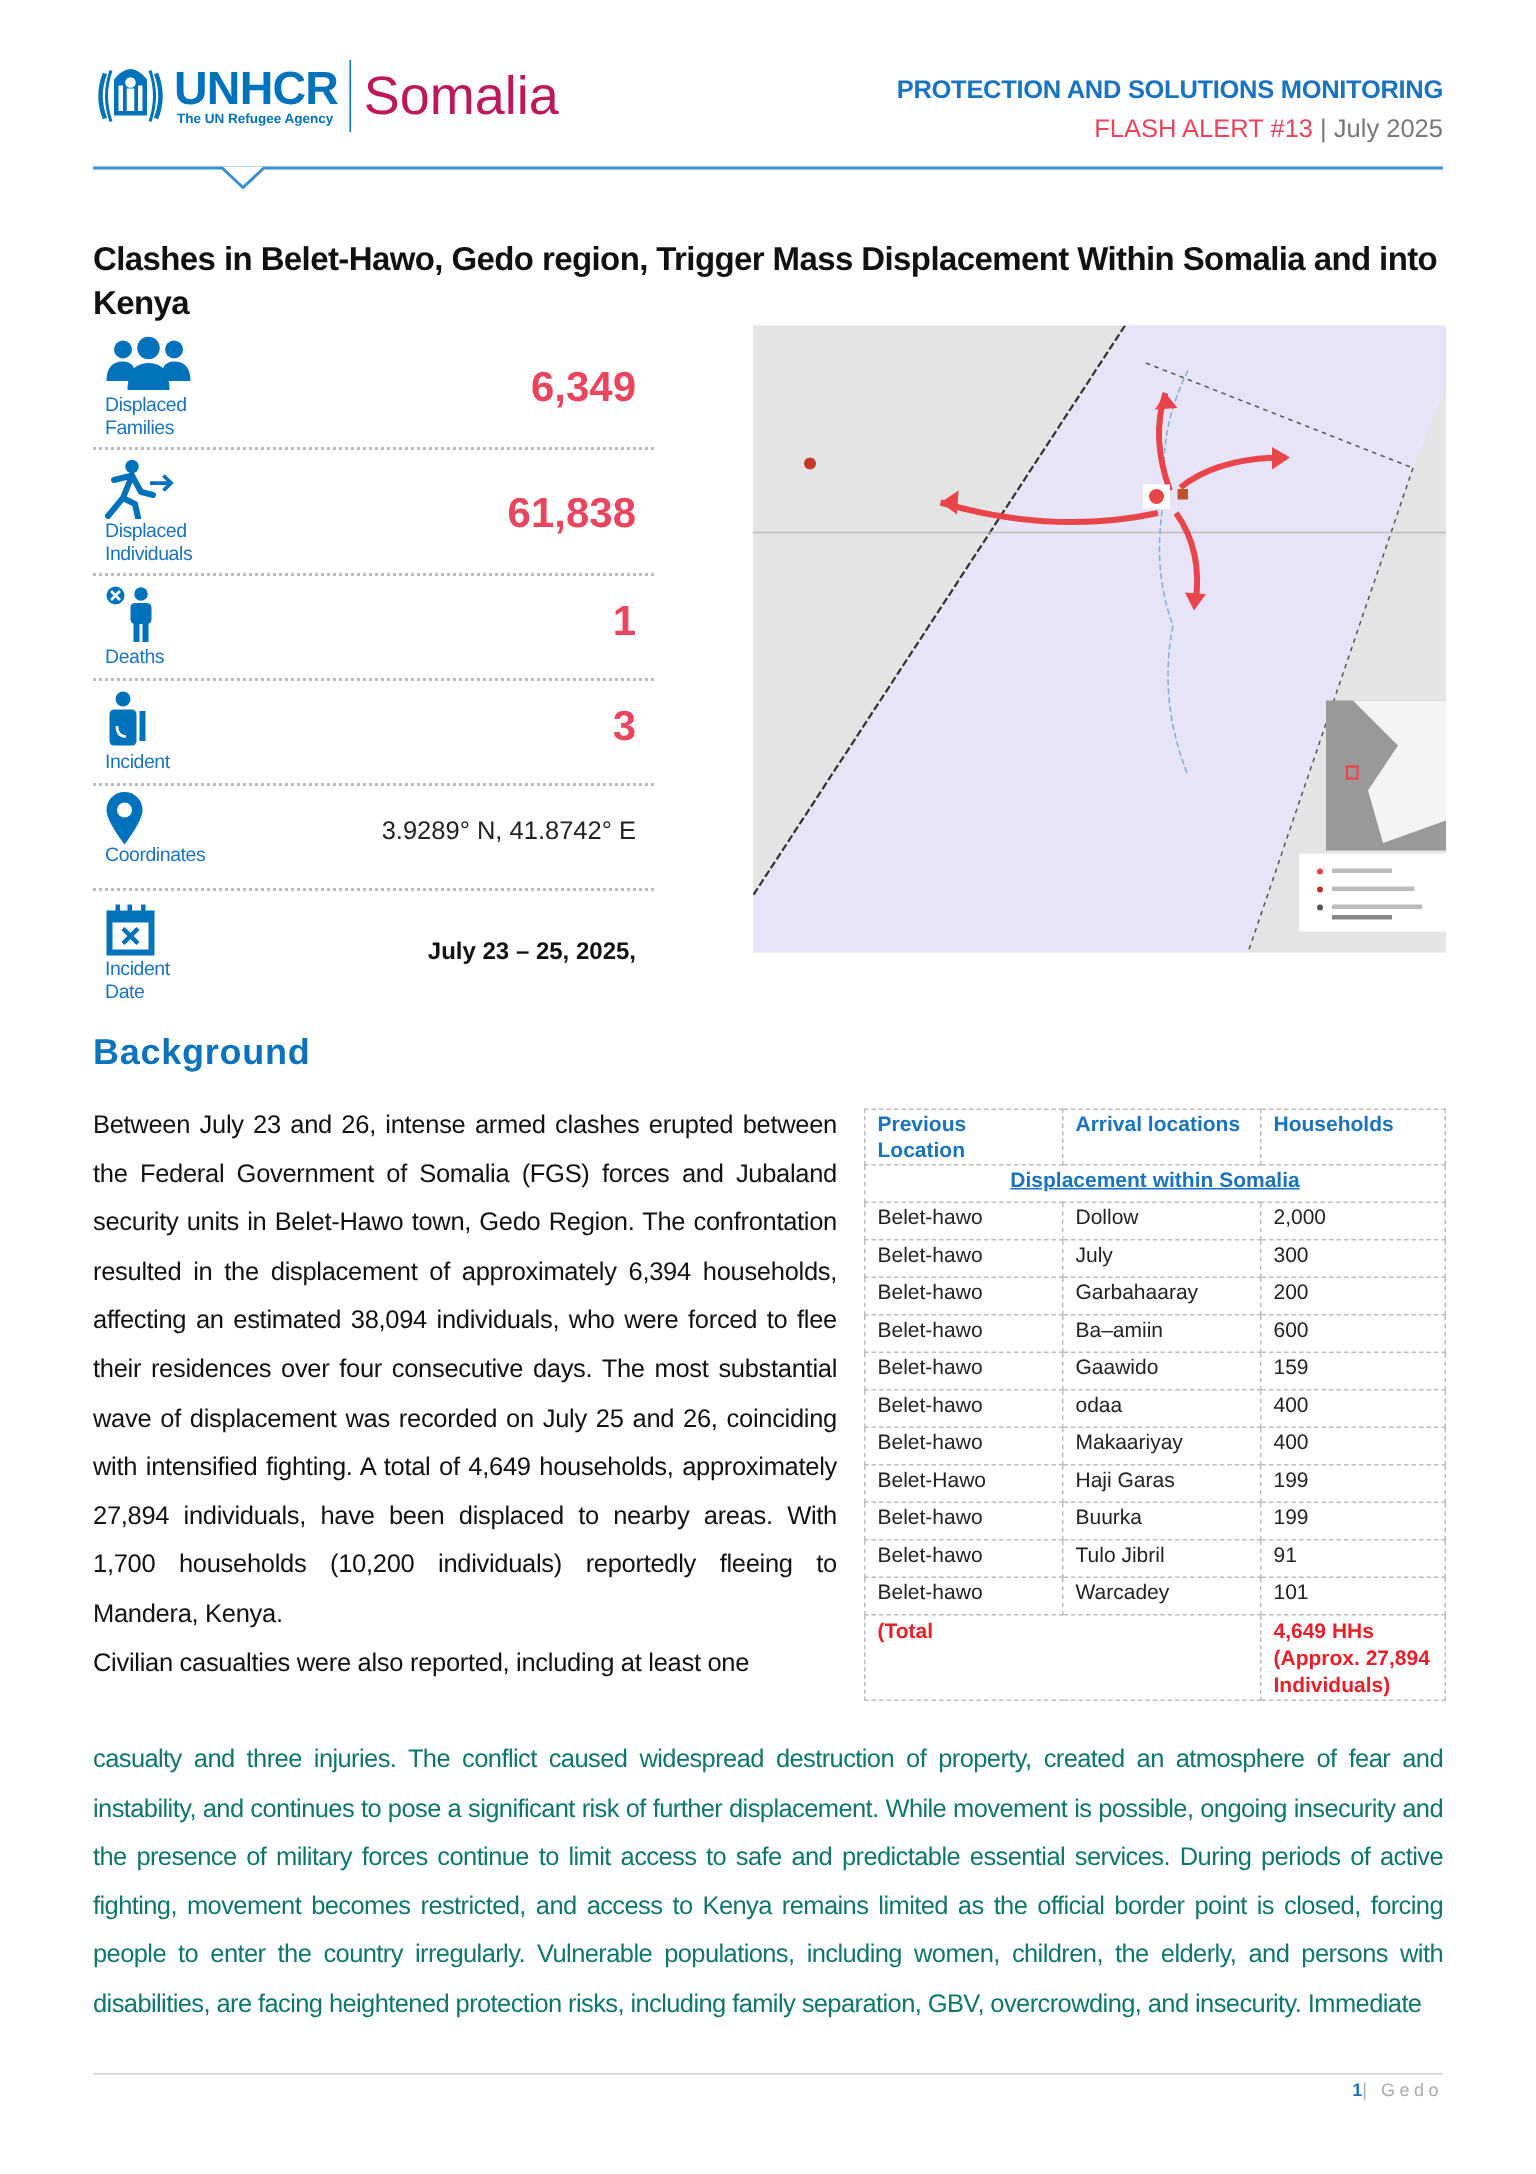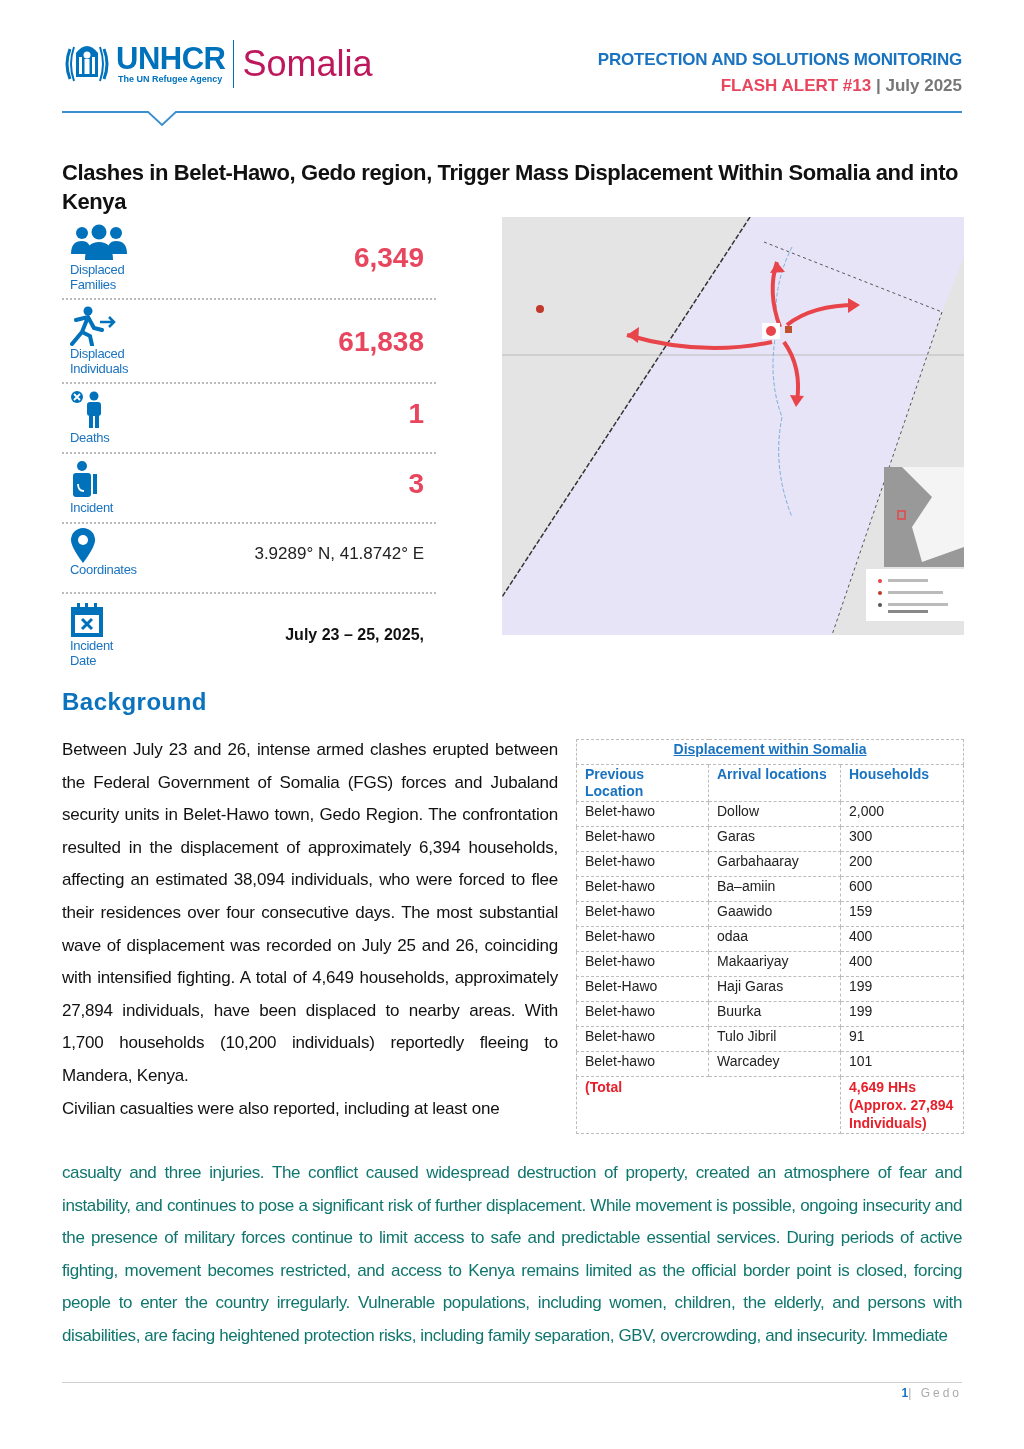--- a/index.html
+++ b/index.html
@@ -9,21 +9,21 @@
   .header { position: absolute; left: 62px; top: 38px; width: 900px; height: 60px; }
   .logo { position: absolute; left: 0; top: 2px; display: flex; align-items: center; }
   .emblem { width: 50px; height: 46px; }
   .wordmark { margin-left: 4px; display: flex; flex-direction: column; }
   .wordmark .unhcr { font-weight: bold; font-size: 31px; color: #0072bc; letter-spacing: -0.5px; line-height: 30px; }
   .wordmark .agency { font-weight: bold; font-size: 9px; color: #0072bc; line-height: 10px; margin-left: 2px; }
   .vsep { width: 1px; height: 48px; background: #0072bc; margin-left: 8px; }
   .country { font-size: 36px; color: #be185d; margin-left: 8px; line-height: 40px; }
   .right-head { position: absolute; right: 0; top: 12px; text-align: right; }
   .right-head .program { font-weight: bold; font-size: 17px; color: #1a73c0; letter-spacing: -0.2px; }
-  .right-head .alert-line { font-size: 17px; margin-top: 6px; color: #777; font-weight: bold; }
+  .right-head .alert-line { font-size: 17px; margin-top: 6px; color: #777; }
   .right-head .alert { color: #e8455e; }
   .header-rule { position: absolute; left: 62px; top: 111px; width: 900px; height: 2px; background: #3a8fd0; }
   .header-notch { position: absolute; left: 147px; top: 111px; width: 30px; height: 16px; }
 
   
   .title { position: absolute; left: 62px; top: 158px; width: 900px; font-weight: bold; font-size: 22px; line-height: 29px; letter-spacing: -0.4px; color: #111; }
 
   
   .stats { position: absolute; left: 62px; top: 220px; width: 374px; }
   .stat { position: relative; border-bottom: 2px dotted #bbb; }
@@ -193,35 +193,35 @@
 <div class="section-title">Background</div>
 <div class="para-narrow">
   <p>Between July 23 and 26, intense armed clashes erupted between the Federal Government of Somalia (FGS) forces and Jubaland security units in Belet-Hawo town, Gedo Region. The confrontation resulted in the displacement of approximately 6,394 households, affecting an estimated 38,094 individuals, who were forced to flee their residences over four consecutive days. The most substantial wave of displacement was recorded on July 25 and 26, coinciding with intensified fighting.  A total of 4,649 households, approximately 27,894 individuals, have been displaced to nearby areas. With 1,700 households (10,200 individuals) reportedly fleeing to Mandera, Kenya.</p>
   <p style="text-align:left">Civilian casualties were also reported, including at least one</p>
 </div>
 <div class="para-wide">casualty and three injuries. The conflict caused widespread destruction of property, created an atmosphere of fear and instability, and continues to pose a significant risk of further displacement. While movement is possible, ongoing insecurity and the presence of military forces continue to limit access to safe and predictable essential services. During periods of active fighting, movement becomes restricted, and access to Kenya remains limited as the official border point is closed, forcing people to enter the country irregularly. Vulnerable populations, including women, children, the elderly, and persons with disabilities, are facing heightened protection risks, including family separation, GBV, overcrowding, and insecurity. Immediate</div>
 
 <table class="tbl">
   <tbody>
       <tr>
-        <td colspan="3" class="cap">Displacement within Somalia</td>
-      </tr>
-  <tr>
     <th style="width:115px">Previous Location</th>
     <th style="width:115px">Arrival locations</th>
     <th>Households</th>
   </tr>
   <tr>
+        <td colspan="3" class="cap">Displacement within Somalia</td>
+      </tr>
+  <tr>
         <td>Belet-hawo</td>
         <td>Dollow</td>
         <td>2,000</td>
       </tr>
   <tr>
         <td>Belet-hawo</td>
-        <td>Garas</td>
+        <td>July</td>
         <td>300</td>
       </tr>
   <tr>
         <td>Belet-hawo</td>
         <td>Garbahaaray</td>
         <td>200</td>
       </tr>
   <tr>
         <td>Belet-hawo</td>
         <td>Ba–amiin</td>

